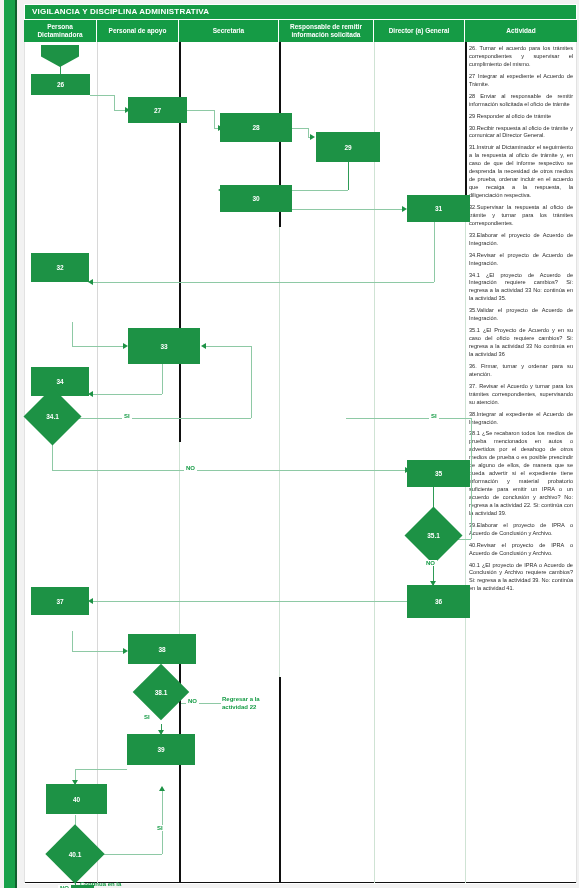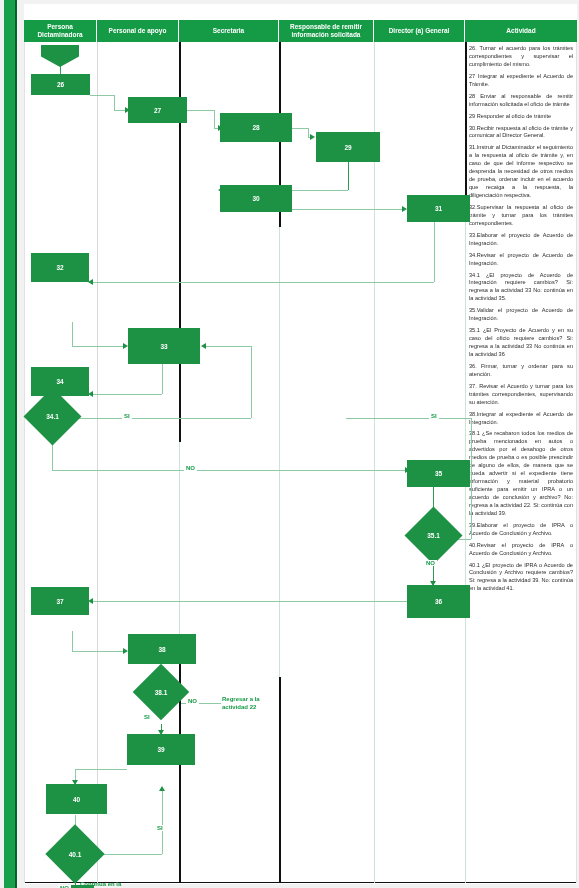--- a/index.html
+++ b/index.html
@@ -131,20 +131,23 @@
 </head>
 <body>
 
 <div id="page">
 
   <div class="left-bar"></div>
   <div class="left-bar-edge"></div>
 
   <div class="table">
 
+    <div class="title-row">
+      <div class="txt">VIGILANCIA Y DISCIPLINA ADMINISTRATIVA</div>
+    </div>
 
     <div class="head-row">
       <div class="hcell" style="left:0; width:73px;">Persona Dictaminadora</div>
       <div class="hcell" style="left:73px; width:82px;">Personal de apoyo</div>
       <div class="hcell" style="left:155px; width:100px;">Secretaria</div>
       <div class="hcell" style="left:255px; width:95px;">Responsable de remitir información solicitada</div>
       <div class="hcell" style="left:350px; width:91px;">Director (a) General</div>
       <div class="hcell" style="left:441px; width:112px; border-right:none;">Actividad</div>
     </div>
 

